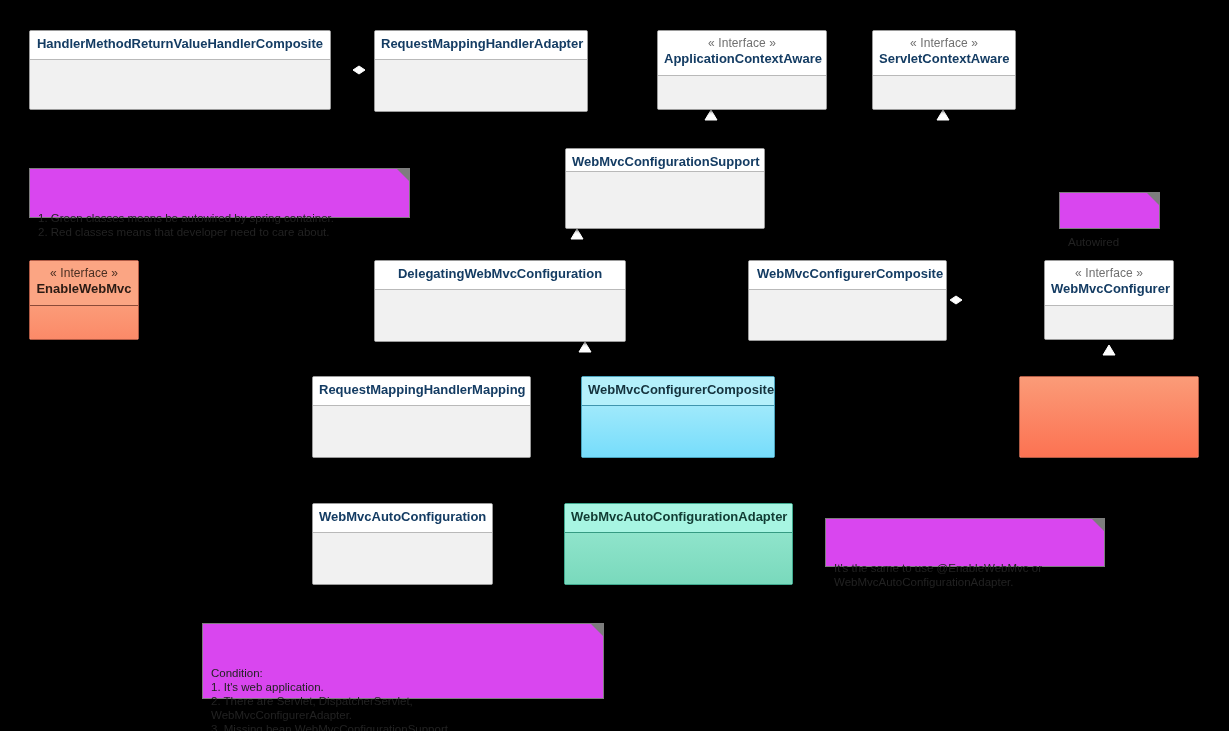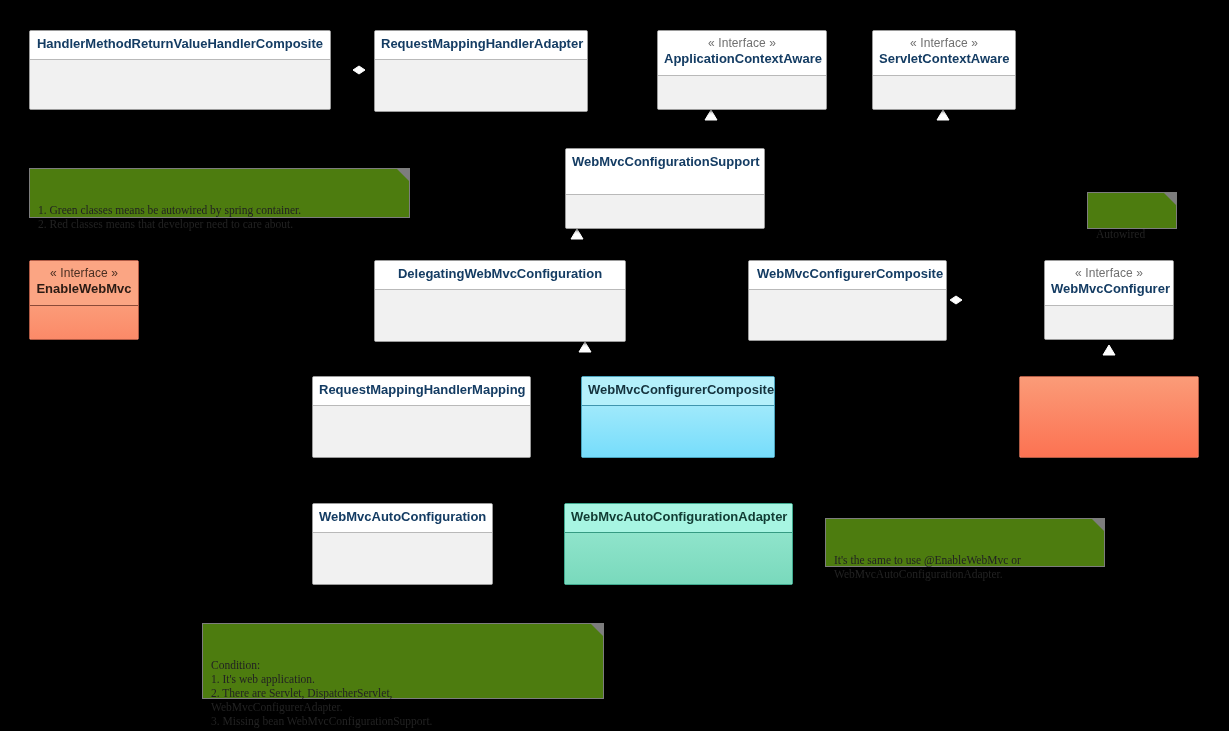--- a/index.html
+++ b/index.html
@@ -80,29 +80,28 @@
   .c-green .hdr { background: #a7f5e2; border-bottom-color: #359b82; }
   .c-green .cname { color: #113b33; }
   .c-green .body {
     background: linear-gradient(to bottom, #8fe4cb 0%, #6dd3b4 100%);
   }
 
   
   .uml-note {
     position: absolute;
     box-sizing: border-box;
-    background: #4d7c0f;
+    background: #d946ef;
     border: 1px solid #7d7d7d;
     box-shadow: 2px 2px 3px rgba(0,0,0,0.55);
     font-size: 11.5px;
     color: #222222;
     line-height: 1.22;
-    padding: 6px 8px 6px 8px;
+    padding: 14px 8px 6px 8px;
     white-space: pre-line;
-    font-family: Liberation Serif, serif;
   }
   .uml-note .fold {
     position: absolute;
     top: -1px;
     right: -1px;
     width: 0; height: 0;
     border-left: 14px solid transparent;
     border-top: 14px solid #7d7d7d;
   }
 
@@ -181,21 +180,21 @@
 
   <div class="uml-class" style="left:872px; top:30px; width:144px; height:80px;">
     <div class="hdr" style="height:45px;">
       <span class="stereo">« Interface »</span>
       <span class="cname">ServletContextAware</span>
     </div>
     <div class="body"></div>
   </div>
 
   <div class="uml-class" style="left:565px; top:148px; width:200px; height:81px;">
-    <div class="hdr" style="height:46px;">
+    <div class="hdr" style="height:23px;">
       <span class="cname">WebMvcConfigurationSupport</span>
     </div>
     <div class="body"></div>
   </div>
 
   <div class="uml-class c-red" style="left:29px; top:260px; width:110px; height:80px;">
     <div class="hdr" style="height:45px;">
       <span class="stereo">« Interface »</span>
       <span class="cname">EnableWebMvc</span>
     </div>
@@ -255,21 +254,21 @@
     </div>
     <div class="body"></div>
   </div>
 
   <div class="uml-note" style="left:29px; top:168px; width:381px; height:50px;">
     <span class="fold"></span>
     <span>1. Green classes means be autowired by spring container.
 2. Red classes means that developer need to care about.</span>
   </div>
 
-  <div class="uml-note" style="left:1059px; top:192px; width:90px; height:37px;margin-left:28px;">
+  <div class="uml-note" style="left:1059px; top:192px; width:101px; height:37px;">
     <span class="fold"></span>
     <span>Autowired</span>
   </div>
 
   <div class="uml-note" style="left:825px; top:518px; width:280px; height:49px;">
     <span class="fold"></span>
     <span>It's the same to use @EnableWebMvc or
 WebMvcAutoConfigurationAdapter.</span>
   </div>
 

